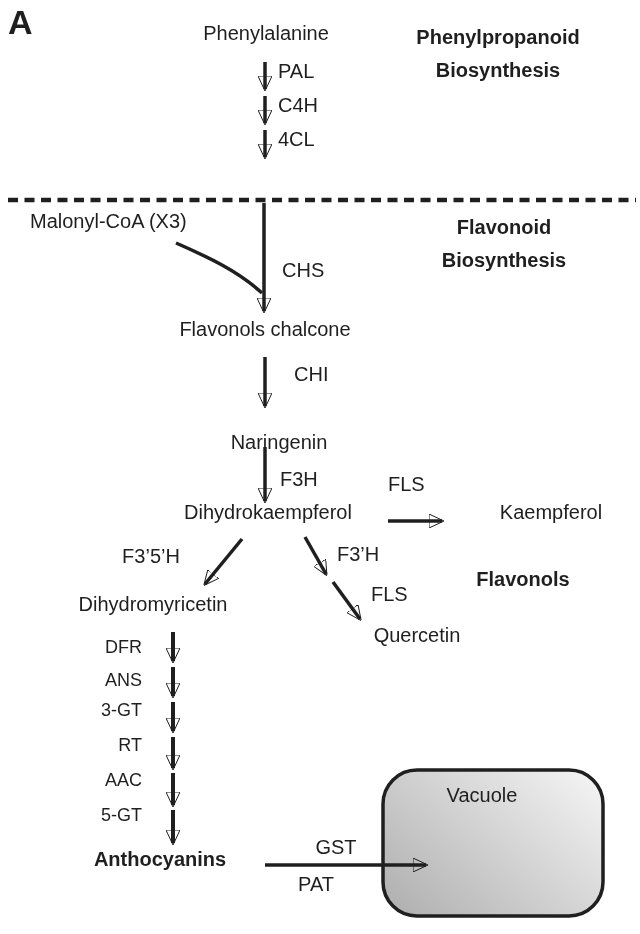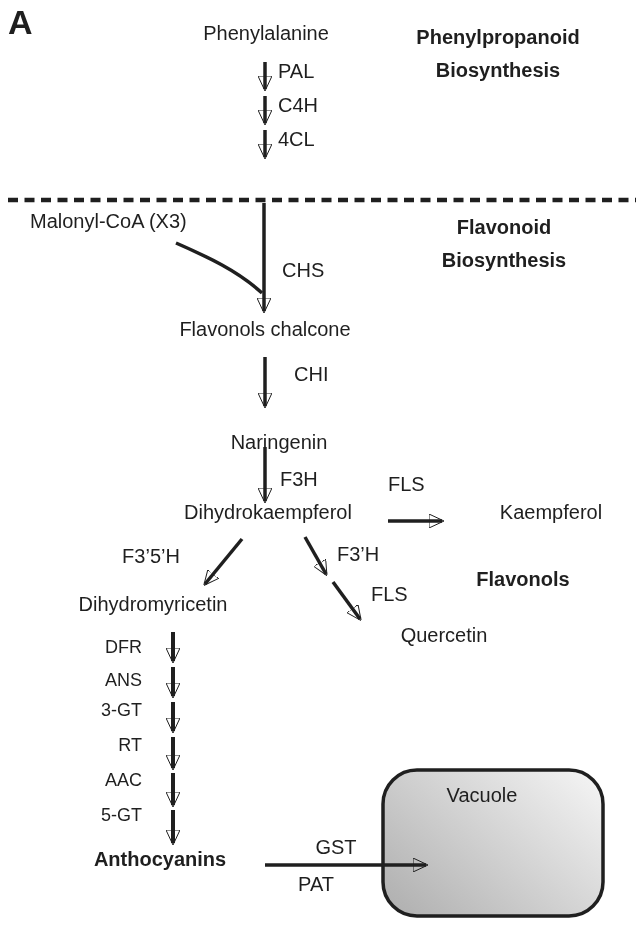--- a/index.html
+++ b/index.html
@@ -94,21 +94,21 @@
   <div class="lbl" style="left:388px; top:473px;">FLS</div>
   <div class="lbl c" style="left:268px; top:501px;">Dihydrokaempferol</div>
   <div class="lbl c" style="left:521px; top:501px;margin-left:30px;">Kaempferol</div>
 
   <div class="lbl c" style="left:151px; top:545px;">F3’5’H</div>
   <div class="lbl" style="left:337px; top:543px;">F3’H</div>
   <div class="lbl c b" style="left:523px; top:568px;">Flavonols</div>
 
   <div class="lbl c" style="left:153px; top:593px;">Dihydromyricetin</div>
   <div class="lbl" style="left:371px; top:583px;">FLS</div>
-  <div class="lbl c" style="left:417px; top:624px;margin-left:27px;">Quercetin</div>
+  <div class="lbl c" style="left:417px; top:624px;">Quercetin</div>
 
   <div class="rcol" style="top:637px;">DFR</div>
   <div class="rcol" style="top:670px;">ANS</div>
   <div class="rcol" style="top:700px;">3-GT</div>
   <div class="rcol" style="top:735px;">RT</div>
   <div class="rcol" style="top:770px;">AAC</div>
   <div class="rcol" style="top:805px;">5-GT</div>
 
   <div class="lbl c b" style="left:160px; top:848px;">Anthocyanins</div>
   <div class="lbl c" style="left:336px; top:836px;">GST</div>

